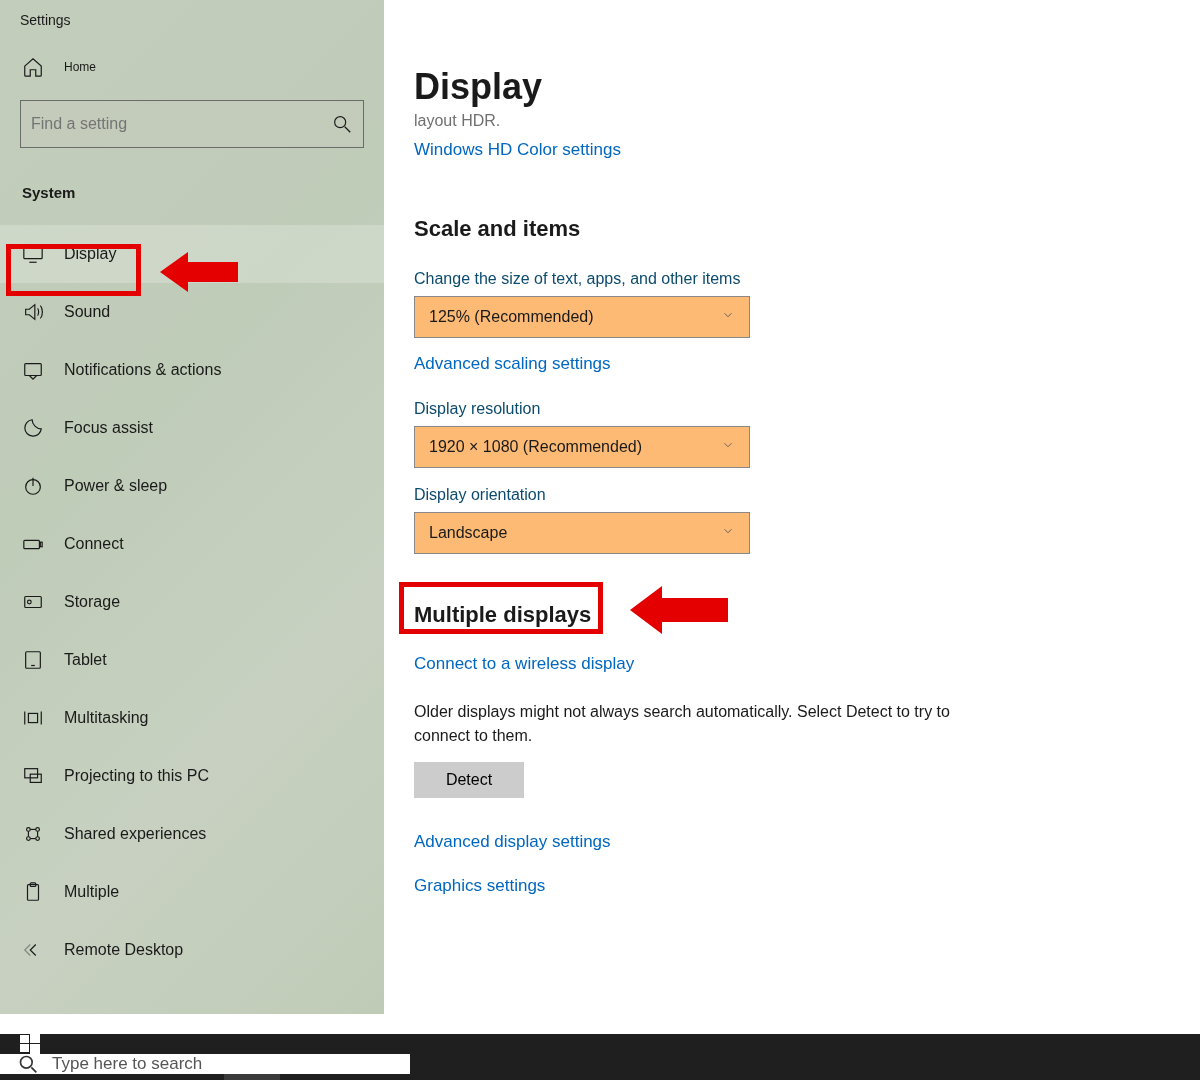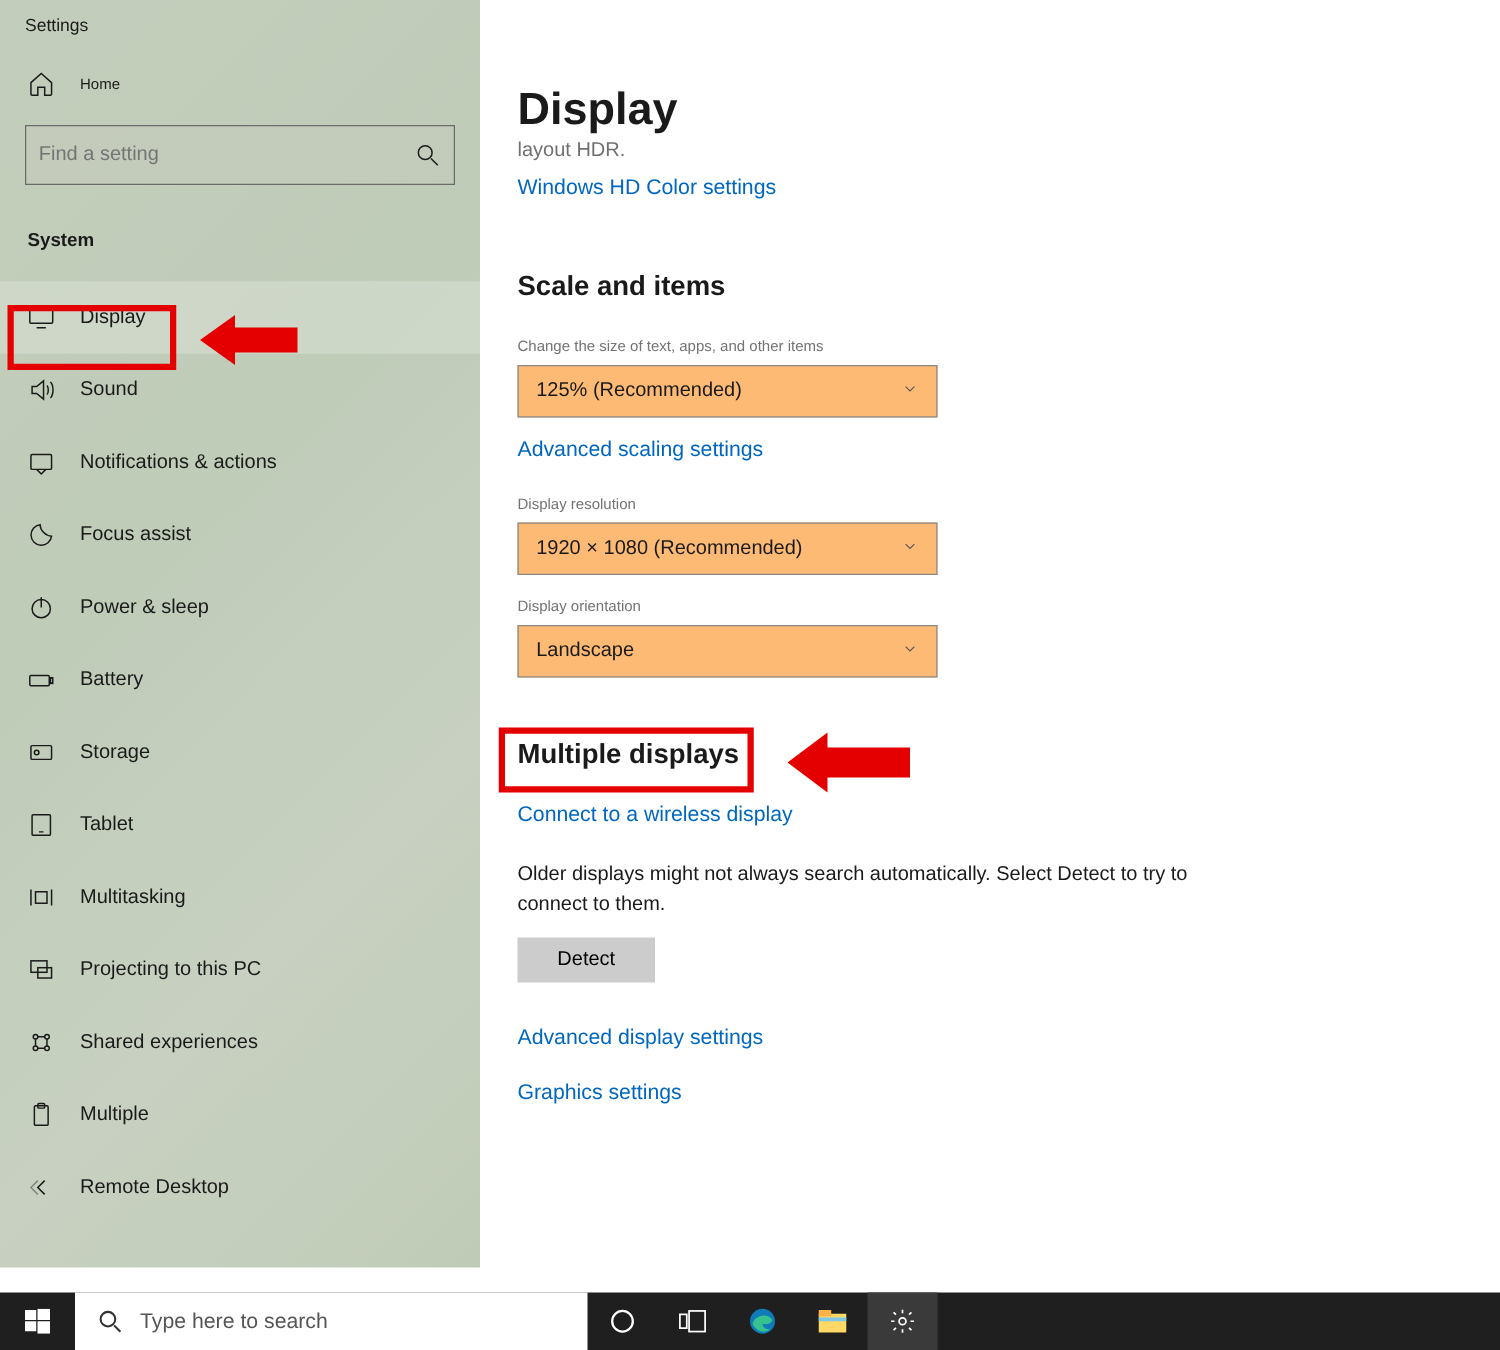--- a/index.html
+++ b/index.html
@@ -17,31 +17,31 @@
 .nav-item { display:flex; align-items:center; gap:20px; height:58px; padding-left:22px; cursor:pointer; }
 .nav-item.active { background:rgba(255,255,255,.22); }
 .nav-item .lbl { font-size:16px; color:#1a1a1a; }
 .icon { width:22px; height:22px; display:flex; align-items:center; justify-content:center; }
 .icon svg { width:22px; height:22px; stroke:#1a1a1a; stroke-width:1.3; fill:none; }
 .content { position:absolute; left:384px; top:0; right:0; height:1014px; background:#fff; padding:0 0 0 30px; }
 .page-title { font-size:36px; font-weight:600; color:#1a1a1a; padding-top:66px; }
 .trunc { font-size:16px; color:#707070; margin-top:4px; }
 .link { font-size:17px; color:#0067c0; cursor:pointer; display:inline-block; }
 .group-title { font-size:22px; font-weight:600; color:#1a1a1a; }
-.field-label { font-size:12px; color:#737373; }
+.field-label { font-size:16px; color:#0c4a6e; }
 .dropdown { width:336px; height:42px; border:1px solid #888; background:#fdba74;
   display:flex; align-items:center; justify-content:space-between; padding:0 14px; cursor:pointer; margin-top:8px; }
 .dropdown .val { font-size:16px; color:#1a1a1a; }
 .info { font-size:16px; color:#1a1a1a; max-width:540px; line-height:1.5; }
 .btn { width:110px; height:36px; background:#ccc; border:none; font-size:16px; cursor:pointer; margin-top:14px; }
 .annot-box1 { position:absolute; left:6px; top:244px; width:135px; height:52px; border:5px solid #e50000; pointer-events:none; }
 .annot-arrow1 { position:absolute; left:160px; top:247px; pointer-events:none; }
 .annot-box2 { position:absolute; left:399px; top:582px; width:204px; height:52px; border:5px solid #e50000; pointer-events:none; }
 .annot-arrow2 { position:absolute; left:630px; top:582px; pointer-events:none; }
-.taskbar { position:absolute; left:0; bottom:0; width:1200px; height:46px; background:#1f1f1f; display:flex; }
+.taskbar { position:absolute; left:0; bottom:0; width:1200px; height:46px; background:#1f1f1f; display:flex;flex-direction:column; }
 .tb-start { width:60px; height:46px; display:flex; align-items:center; justify-content:center; cursor:pointer; }
 .tb-search { width:410px; height:46px; background:#fff; display:flex; align-items:center; gap:14px; padding-left:18px; cursor:text; }
 .tb-search .ph { font-size:17px; color:#555; }
 .tb-icons { display:flex; }
 .tb-icon { width:56px; height:46px; display:flex; align-items:center; justify-content:center; cursor:pointer; }
 .tb-icon.active { background:#3a3a3a; }
 .chev svg { width:14px; height:14px; stroke:#555; stroke-width:1.5; fill:none; }
 </style>
 </head>
 <body>
@@ -116,21 +116,21 @@
         </span>
         <span class="lbl">Power &amp; sleep</span>
       </div>
       <div class="nav-item">
         <span class="icon">
           <svg viewBox="0 0 24 24">
             <rect x="2" y="8" width="17" height="9" rx="1"></rect>
             <rect x="20" y="10" width="2" height="5"></rect>
           </svg>
         </span>
-        <span class="lbl">Battery</span>
+        <span class="lbl">Connect</span>
       </div>
       <div class="nav-item">
         <span class="icon">
           <svg viewBox="0 0 24 24">
             <rect x="3" y="6" width="18" height="12" rx="1"></rect>
             <circle cx="8" cy="12" r="2"></circle>
           </svg>
         </span>
         <span class="lbl">Storage</span>
       </div>

